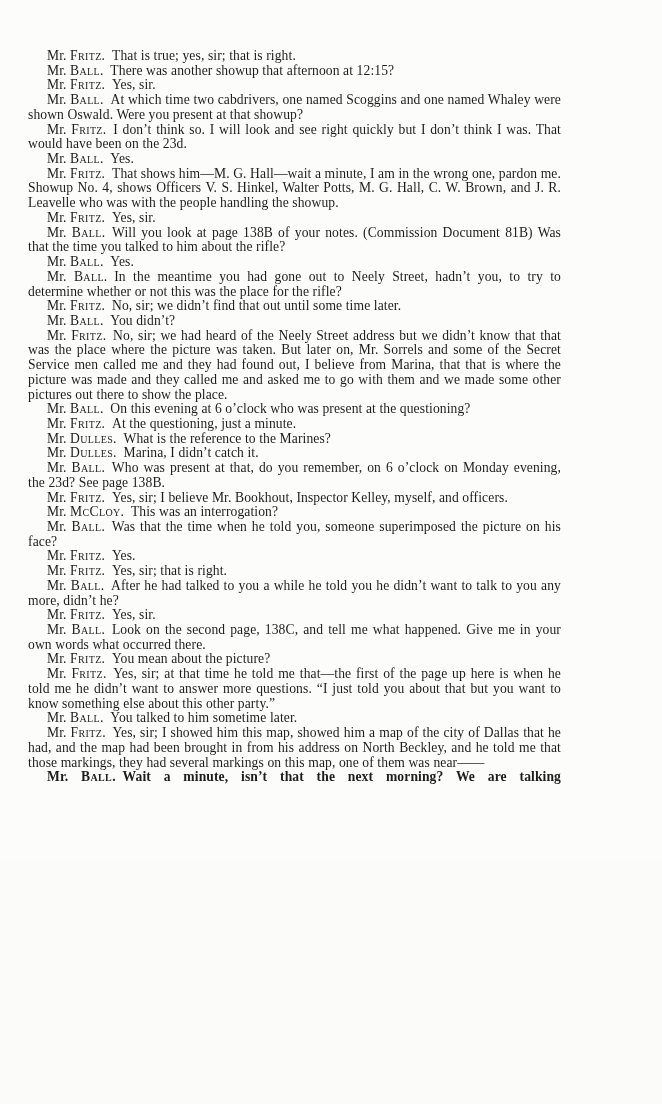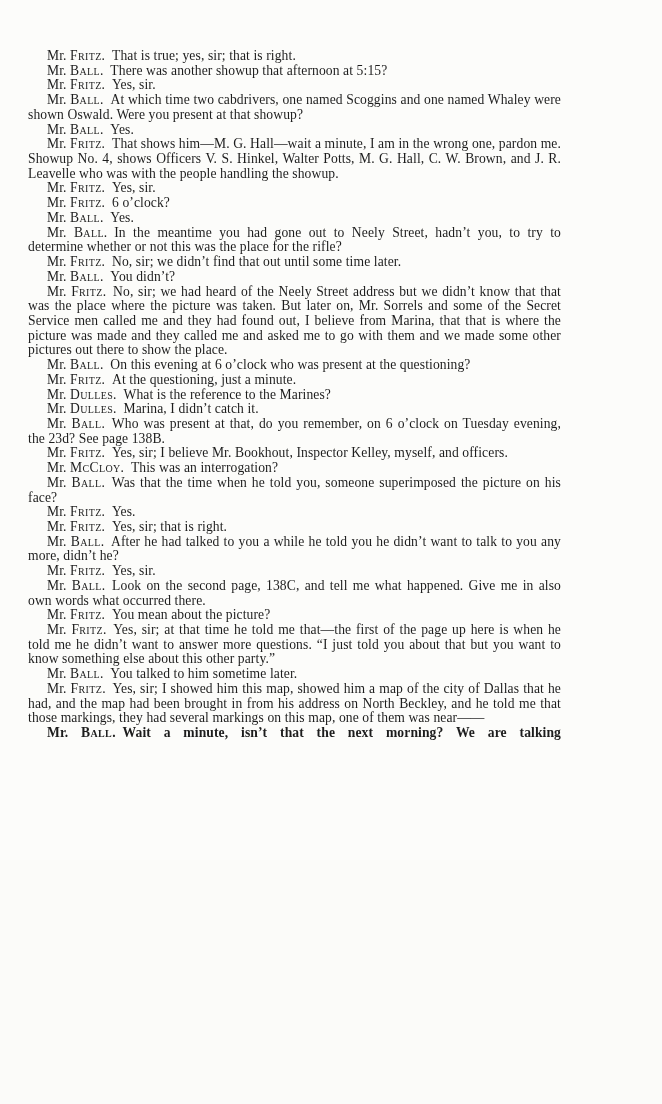--- a/index.html
+++ b/index.html
@@ -42,45 +42,46 @@
     font-size: 13px;
     color: #222;
   }
 </style>
 </head>
 <body>
 
 <div class="page">
   <div class="text-block" id="dialogue">
       <p class="line"><span class="speaker"><span>Mr. </span><span class="smallcaps">Fritz</span></span><span>. That is true; yes, sir; that is right.</span></p>
-      <p class="line"><span class="speaker"><span>Mr. </span><span class="smallcaps">Ball</span></span><span>. There was another showup that afternoon at 5:15?</span></p>
+      <p class="line"><span class="speaker"><span>Mr. </span><span class="smallcaps">Ball</span></span><span>. There was another showup that afternoon at 12:15?</span></p>
       <p class="line"><span class="speaker"><span>Mr. </span><span class="smallcaps">Fritz</span></span><span>. Yes, sir.</span></p>
       <p class="line"><span class="speaker"><span>Mr. </span><span class="smallcaps">Ball</span></span><span>. At which time two cabdrivers, one named Scoggins and one named Whaley were shown Oswald.  Were you present at that showup?</span></p>
+      <p class="line"><span class="speaker"><span>Mr. </span><span class="smallcaps">Fritz</span></span><span>. I don’t think so.  I will look and see right quickly but I don’t think I was.  That would have been on the 23d.</span></p>
       <p class="line"><span class="speaker"><span>Mr. </span><span class="smallcaps">Ball</span></span><span>. Yes.</span></p>
       <p class="line"><span class="speaker"><span>Mr. </span><span class="smallcaps">Fritz</span></span><span>. That shows him—M. G. Hall—wait a minute, I am in the wrong one, pardon me.  Showup No. 4, shows Officers V. S. Hinkel, Walter Potts, M. G. Hall, C. W. Brown, and J. R. Leavelle who was with the people handling the showup.</span></p>
       <p class="line"><span class="speaker"><span>Mr. </span><span class="smallcaps">Fritz</span></span><span>. Yes, sir.</span></p>
-      <p class="line"><span class="speaker"><span>Mr. </span><span class="smallcaps">Fritz</span></span><span>. 6 o’clock?</span></p>
+      <p class="line"><span class="speaker"><span>Mr. </span><span class="smallcaps">Ball</span></span><span>. Will you look at page 138B of your notes.  (Commission Document 81B) Was that the time you talked to him about the rifle?</span></p>
       <p class="line"><span class="speaker"><span>Mr. </span><span class="smallcaps">Ball</span></span><span>. Yes.</span></p>
       <p class="line"><span class="speaker"><span>Mr. </span><span class="smallcaps">Ball</span></span><span>. In the meantime you had gone out to Neely Street, hadn’t you, to try to determine whether or not this was the place for the rifle?</span></p>
       <p class="line"><span class="speaker"><span>Mr. </span><span class="smallcaps">Fritz</span></span><span>. No, sir; we didn’t find that out until some time later.</span></p>
       <p class="line"><span class="speaker"><span>Mr. </span><span class="smallcaps">Ball</span></span><span>. You didn’t?</span></p>
       <p class="line"><span class="speaker"><span>Mr. </span><span class="smallcaps">Fritz</span></span><span>. No, sir; we had heard of the Neely Street address but we didn’t know that that was the place where the picture was taken.  But later on, Mr. Sorrels and some of the Secret Service men called me and they had found out, I believe from Marina, that that is where the picture was made and they called me and asked me to go with them and we made some other pictures out there to show the place.</span></p>
       <p class="line"><span class="speaker"><span>Mr. </span><span class="smallcaps">Ball</span></span><span>. On this evening at 6 o’clock who was present at the questioning?</span></p>
       <p class="line"><span class="speaker"><span>Mr. </span><span class="smallcaps">Fritz</span></span><span>. At the questioning, just a minute.</span></p>
       <p class="line"><span class="speaker"><span>Mr. </span><span class="smallcaps">Dulles</span></span><span>. What is the reference to the Marines?</span></p>
       <p class="line"><span class="speaker"><span>Mr. </span><span class="smallcaps">Dulles</span></span><span>. Marina, I didn’t catch it.</span></p>
-      <p class="line"><span class="speaker"><span>Mr. </span><span class="smallcaps">Ball</span></span><span>. Who was present at that, do you remember, on 6 o’clock on Tuesday evening, the 23d?  See page 138B.</span></p>
+      <p class="line"><span class="speaker"><span>Mr. </span><span class="smallcaps">Ball</span></span><span>. Who was present at that, do you remember, on 6 o’clock on Monday evening, the 23d?  See page 138B.</span></p>
       <p class="line"><span class="speaker"><span>Mr. </span><span class="smallcaps">Fritz</span></span><span>. Yes, sir; I believe Mr. Bookhout, Inspector Kelley, myself, and officers.</span></p>
       <p class="line"><span class="speaker"><span>Mr. </span><span class="smallcaps">McCloy</span></span><span>. This was an interrogation?</span></p>
       <p class="line"><span class="speaker"><span>Mr. </span><span class="smallcaps">Ball</span></span><span>. Was that the time when he told you, someone superimposed the picture on his face?</span></p>
       <p class="line"><span class="speaker"><span>Mr. </span><span class="smallcaps">Fritz</span></span><span>. Yes.</span></p>
       <p class="line"><span class="speaker"><span>Mr. </span><span class="smallcaps">Fritz</span></span><span>. Yes, sir; that is right.</span></p>
       <p class="line"><span class="speaker"><span>Mr. </span><span class="smallcaps">Ball</span></span><span>. After he had talked to you a while he told you he didn’t want to talk to you any more, didn’t he?</span></p>
       <p class="line"><span class="speaker"><span>Mr. </span><span class="smallcaps">Fritz</span></span><span>. Yes, sir.</span></p>
-      <p class="line"><span class="speaker"><span>Mr. </span><span class="smallcaps">Ball</span></span><span>. Look on the second page, 138C, and tell me what happened.  Give me in also own words what occurred there.</span></p>
+      <p class="line"><span class="speaker"><span>Mr. </span><span class="smallcaps">Ball</span></span><span>. Look on the second page, 138C, and tell me what happened.  Give me in your own words what occurred there.</span></p>
       <p class="line"><span class="speaker"><span>Mr. </span><span class="smallcaps">Fritz</span></span><span>. You mean about the picture?</span></p>
       <p class="line"><span class="speaker"><span>Mr. </span><span class="smallcaps">Fritz</span></span><span>. Yes, sir; at that time he told me that—the first of the page up here is when he told me he didn’t want to answer more questions.  “I just told you about that but you want to know something else about this other party.”</span></p>
       <p class="line"><span class="speaker"><span>Mr. </span><span class="smallcaps">Ball</span></span><span>. You talked to him sometime later.</span></p>
       <p class="line"><span class="speaker"><span>Mr. </span><span class="smallcaps">Fritz</span></span><span>. Yes, sir; I showed him this map, showed him a map of the city of Dallas that he had, and the map had been brought in from his address on North Beckley, and he told me that those markings, they had several markings on this map, one of them was near——</span></p>
       <p class="line stretch"><span class="speaker"><span>Mr. </span><span class="smallcaps">Ball</span></span><span>. Wait a minute, isn’t that the next morning?  We are talking</span></p>
     </div>
   <div class="page-number">227</div>
 </div>
 
 </body></html>

